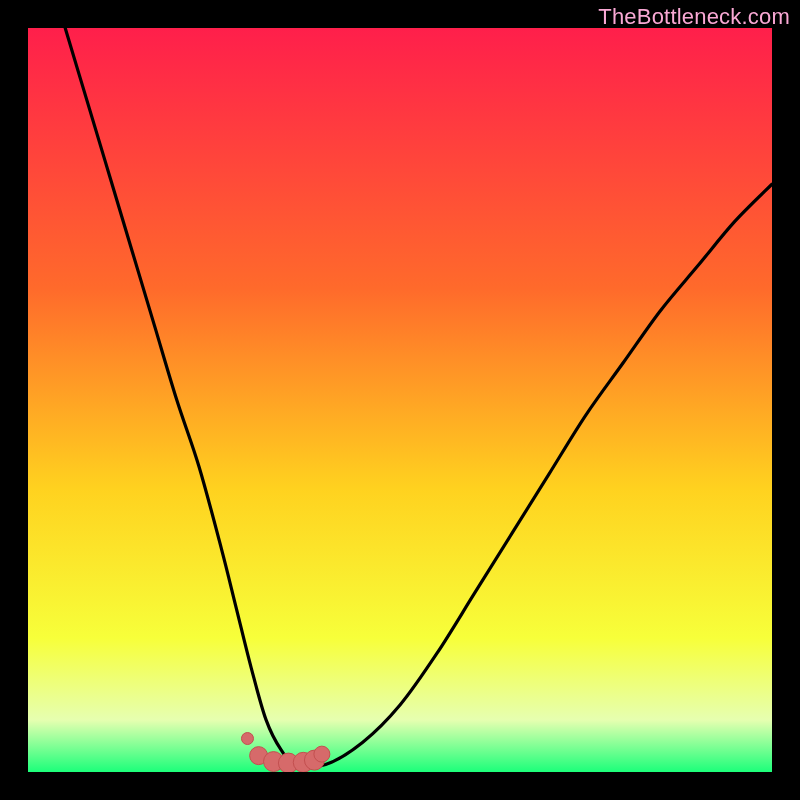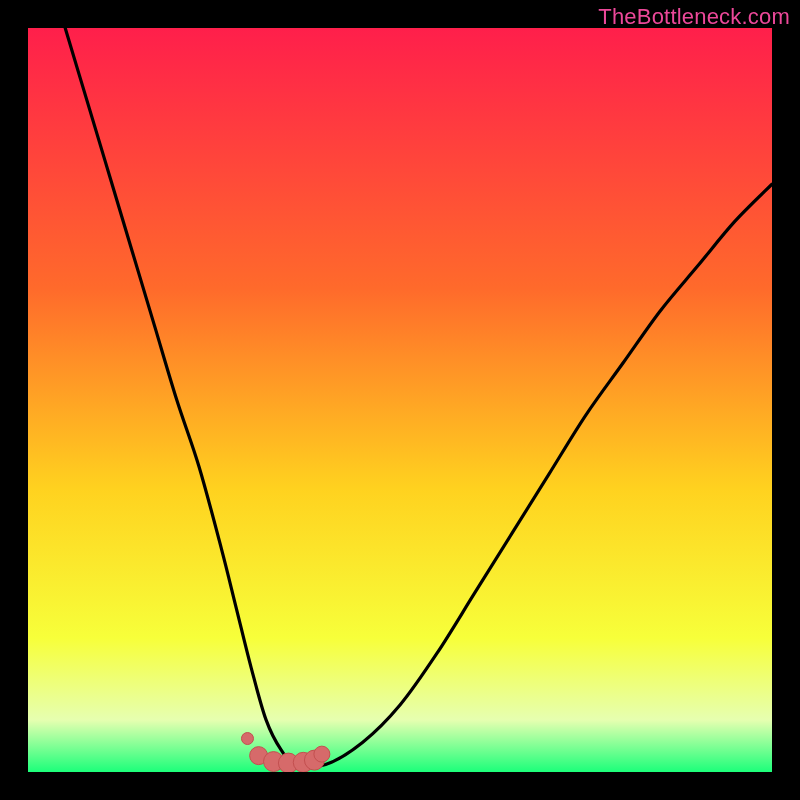--- a/index.html
+++ b/index.html
@@ -23,21 +23,21 @@
     position: absolute;
     left: 0;
     top: 0;
     width: 744px;
     height: 744px;
   }
   .attribution {
     position: absolute;
     top: 4px;
     right: 10px;
-    color: #ec4899;
+    color: #f9a8d4;
     font-size: 22px;
     font-weight: 500;
     letter-spacing: 0.2px;
     margin-left: 29px;
   }
   svg {
     display: block;
   }
 </style>
 </head>

